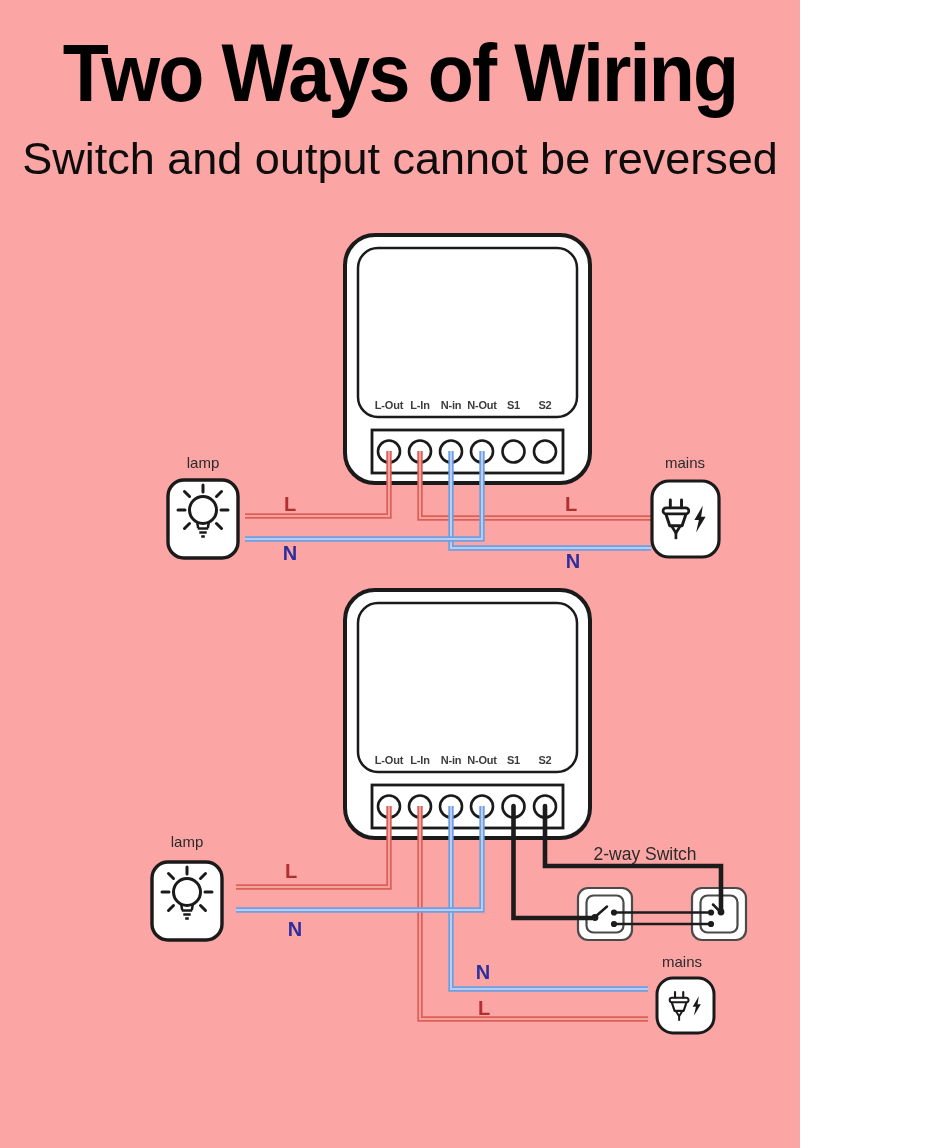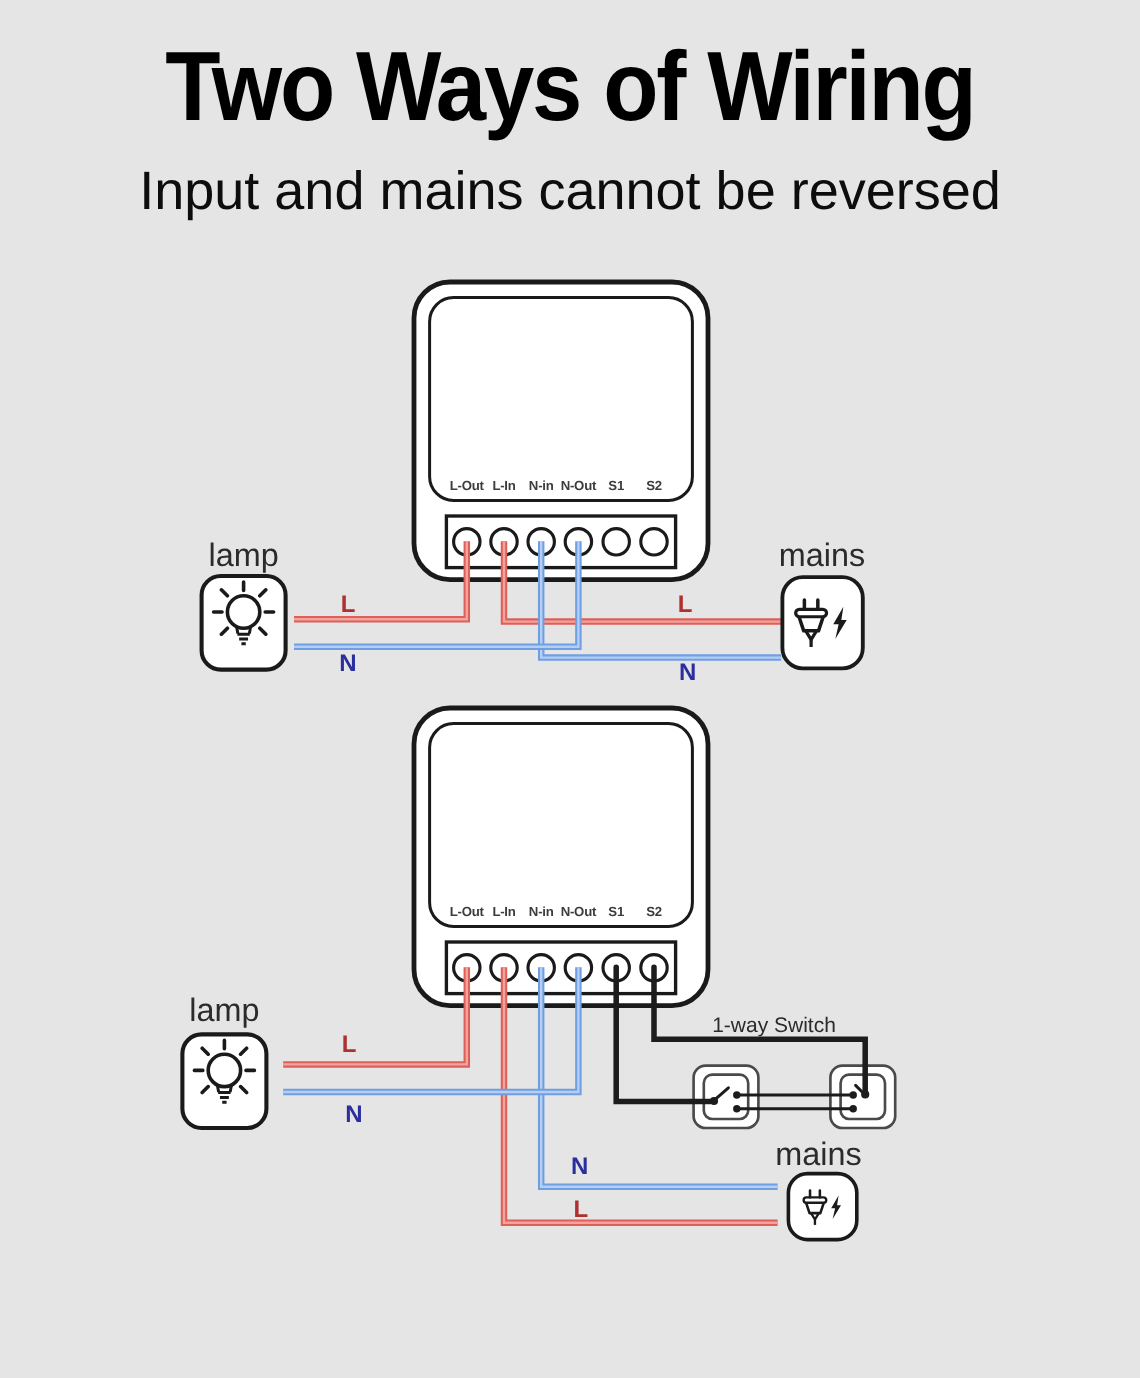--- a/index.html
+++ b/index.html
@@ -1,29 +1,29 @@
 <!DOCTYPE html>
 <html style="--outline: #1a1a1a; --live-wire: #dd5f5a; --live-core: #f2a49c; --neutral-wire: #6f9fe3; --neutral-core: #b5cef2; --switch-wire: #1c1c1c; --switch-box: #4a4a4a; --live-text: #b02f2f; --neutral-text: #2b2f9e; --terminal-text: #3c3c3c; --label-text: #2b2b2b;"><head>
 <meta charset="utf-8">
 <style>
   html,body{margin:0;padding:0;background:#ffffff;}
-  #canvas{position:relative;width:950px;height:1148px;background:#e5e5e5;overflow:hidden;
+  #canvas{position:relative;width:800px;height:1148px;background:#fca5a5;overflow:hidden;
           font-family:"Liberation Sans",sans-serif;}
   svg{position:absolute;left:0;top:0;}
 
   .title{position:absolute;left:0;right:0;top:26px;text-align:center;
          font-family:"Liberation Sans",sans-serif;font-weight:700;font-size:82px;
          letter-spacing:-2px;color:#000;transform:scaleX(.92);white-space:nowrap;}
   .subtitle{position:absolute;left:0;right:0;top:133px;text-align:center;
          font-family:"Liberation Sans",sans-serif;font-weight:400;font-size:45px;
          color:#0d0d0d;white-space:nowrap;}
 
   .lbl{position:absolute;text-align:center;line-height:22px;white-space:nowrap;
        color:var(--label-text,#2b2b2b);}
-  .lbl-big{font-size:27px;}
+  .lbl-big{font-size:15px;}
   .lbl-sw{font-size:17.5px;}
   .lbl-ln{font-size:20px;font-weight:700;}
   .live-t{color:var(--live-text,#b02f2f);}
   .neutral-t{color:var(--neutral-text,#2b2f9e);}
 
   .term{position:absolute;width:44px;text-align:center;font-size:11px;line-height:14px;
         font-weight:700;color:var(--terminal-text,#3c3c3c);letter-spacing:-0.2px;}
 
   .oln{fill:none;stroke:var(--outline,#1a1a1a);}
   .fillw{fill:#ffffff;}
@@ -36,21 +36,21 @@
   .swbox{fill:#ffffff;stroke:var(--switch-box,#4a4a4a);stroke-width:2.2;}
   .dot{fill:var(--switch-wire,#1c1c1c);}
   .lever,.trav{stroke:var(--switch-wire,#1c1c1c);stroke-width:2.5;stroke-linecap:round;fill:none;}
 </style>
 </head>
 <body>
 
 <div id="canvas">
 
   <div class="title">Two Ways of Wiring</div>
-  <div class="subtitle">Input and mains cannot be reversed</div>
+  <div class="subtitle">Switch and output cannot be reversed</div>
 
   <svg width="950" height="1148" viewBox="0 0 950 1148">
     <defs>
 
       <g id="device">
         <rect class="oln fillw" x="0" y="0" width="245" height="248" rx="30" stroke-width="4"></rect>
         <rect class="oln fillw" x="13" y="13" width="219" height="169" rx="20" stroke-width="2.5"></rect>
         <rect class="oln fillw" x="27" y="195" width="191" height="43" stroke-width="2.8"></rect>
         <circle class="oln fillw" cx="44" cy="216.5" r="11" stroke-width="2.6"></circle>
         <circle class="oln fillw" cx="75" cy="216.5" r="11" stroke-width="2.6"></circle>
@@ -164,20 +164,20 @@
   <span class="term" style="left:523px;top:753px">S2</span>
 
   <div class="lbl lbl-big" style="left:163px;top:452px;width:80px">lamp</div>
   <div class="lbl lbl-big" style="left:645px;top:452px;width:80px">mains</div>
   <div class="lbl lbl-ln live-t" style="left:275px;top:493px;width:30px">L</div>
   <div class="lbl lbl-ln neutral-t" style="left:275px;top:542px;width:30px">N</div>
   <div class="lbl lbl-ln live-t" style="left:556px;top:493px;width:30px">L</div>
   <div class="lbl lbl-ln neutral-t" style="left:558px;top:550px;width:30px">N</div>
 
   <div class="lbl lbl-big" style="left:147px;top:831px;width:80px">lamp</div>
-  <div class="lbl lbl-sw" style="left:565px;top:843px;width:160px">1-way Switch</div>
+  <div class="lbl lbl-sw" style="left:565px;top:843px;width:160px">2-way Switch</div>
   <div class="lbl lbl-big" style="left:642px;top:951px;width:80px">mains</div>
   <div class="lbl lbl-ln live-t" style="left:276px;top:860px;width:30px">L</div>
   <div class="lbl lbl-ln neutral-t" style="left:280px;top:918px;width:30px">N</div>
   <div class="lbl lbl-ln neutral-t" style="left:468px;top:961px;width:30px">N</div>
   <div class="lbl lbl-ln live-t" style="left:469px;top:997px;width:30px">L</div>
 
 </div>
 
 </body></html>

